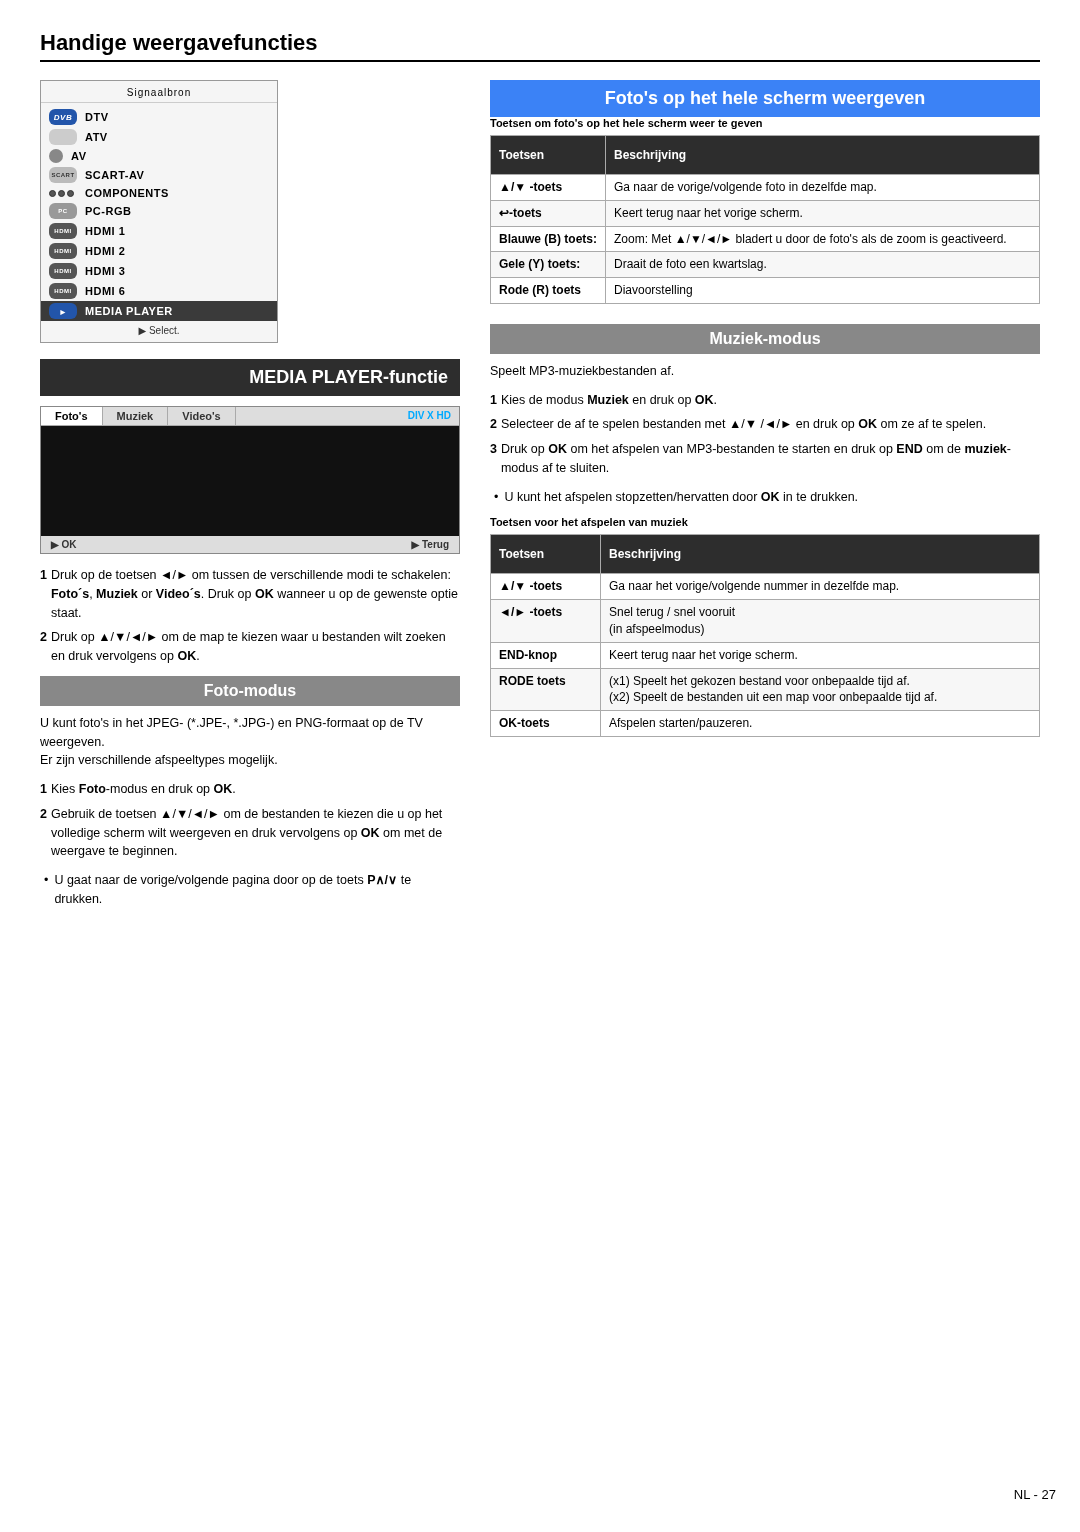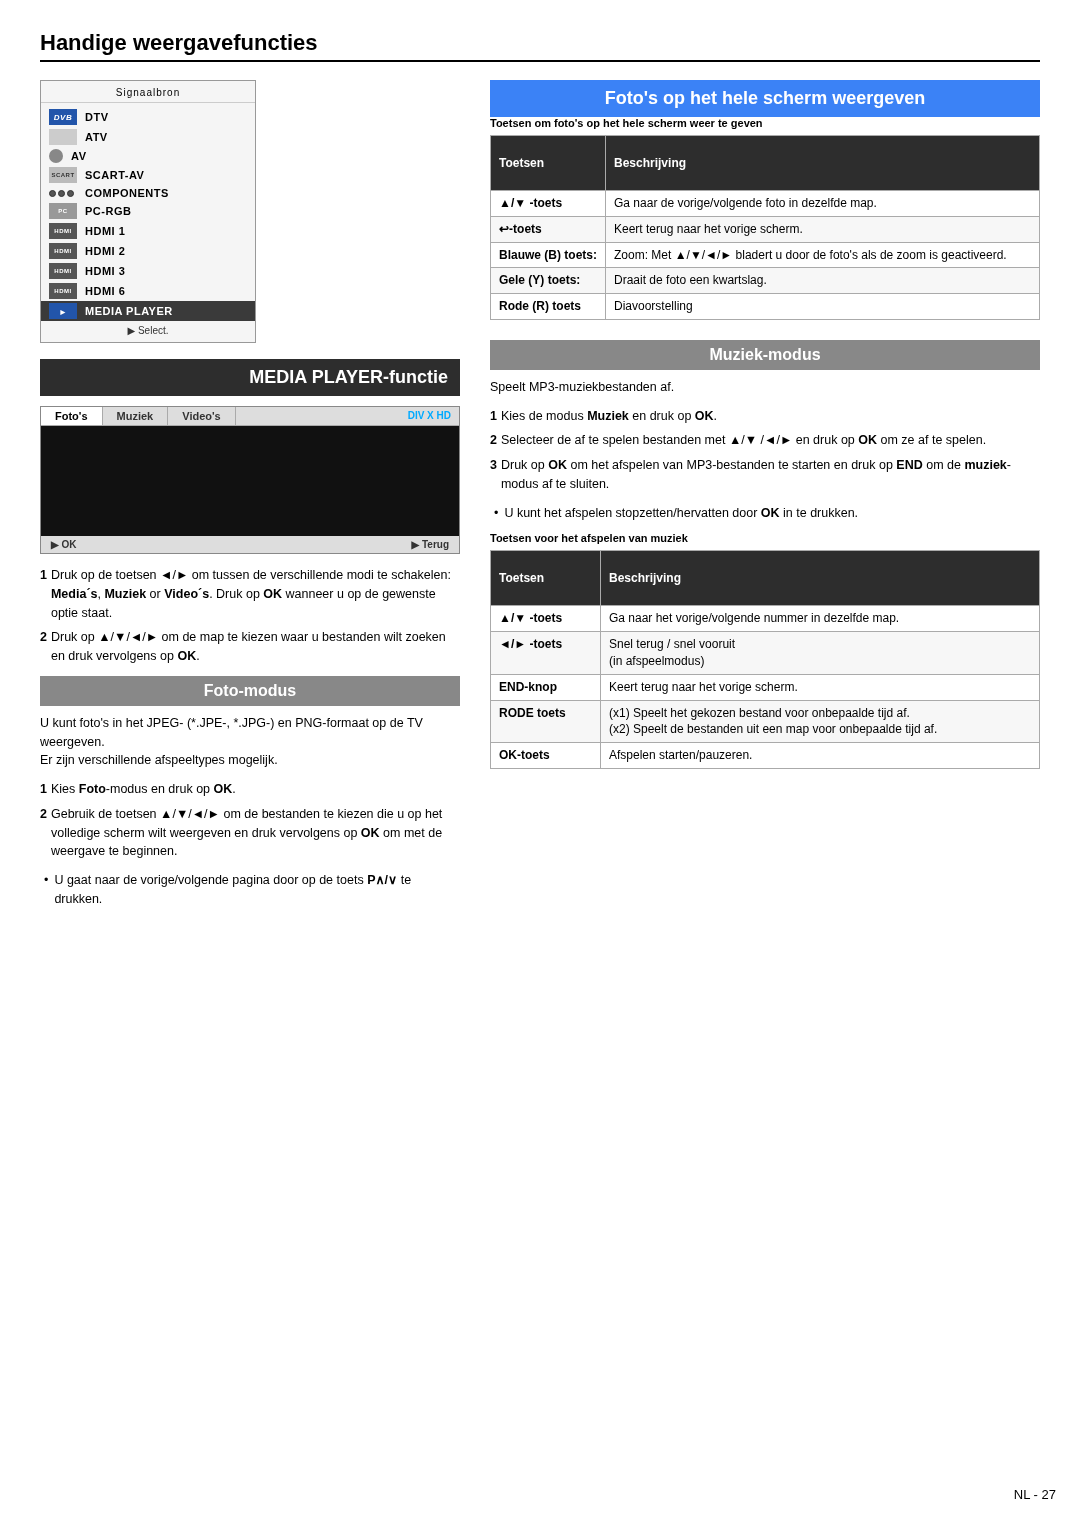--- a/index.html
+++ b/index.html
@@ -36,21 +36,21 @@
     .right-col {
       flex: 1;
     }
 
     
     .signal-box {
       border: 1px solid #999;
       padding: 6px 0;
       margin-bottom: 16px;
       background: #f5f5f5;
-      width: 216px;
+      width: 238px;
     }
     .signal-box .signal-title {
       font-size: 10px;
       text-align: center;
       letter-spacing: 1px;
       border-bottom: 1px solid #ccc;
       padding-bottom: 4px;
       margin-bottom: 4px;
     }
     .signal-row {
@@ -63,21 +63,21 @@
       letter-spacing: 0.5px;
     }
     .signal-row.highlighted {
       background: #3a3a3a;
       color: #fff;
     }
     .signal-icon {
       width: 28px;
       height: 16px;
       background: #555;
-      border-radius: 0;
+      border-radius: 6px;
       display: flex;
       align-items: center;
       justify-content: center;
       font-size: 7px;
       color: #fff;
       font-weight: bold;
       flex-shrink: 0;
     }
     .signal-icon.dvb {
       background: #2255aa;
@@ -219,21 +219,21 @@
     
     .info-table {
       width: 100%;
       border-collapse: collapse;
       font-size: 12px;
       margin-bottom: 12px;
     }
     .info-table th {
       background: #2d2d2d;
       color: #fff;
-      padding: 20px 8px;
+      padding: 12px 8px;
       text-align: left;
       font-size: 12px;
       font-weight: bold;
     }
     .info-table td {
       border: 1px solid #aaa;
       padding: 4px 8px;
       vertical-align: top;
       line-height: 1.4;
     }
@@ -366,21 +366,21 @@
       <div class="player-content"></div>
       <div class="player-footer">
         <span>▶ <span>OK</span></span>
         <span>▶ <span>Terug</span></span>
       </div>
     </div>
 
     <div class="numbered-list">
       <div class="item">
         <span class="num">1</span>
-        <span>Druk op de toetsen ◄/► om tussen de verschillende modi te schakelen: <strong>Media´s</strong>, <strong>Muziek</strong> or <strong>Video´s</strong>. Druk op <strong>OK</strong> wanneer u op de gewenste optie staat.</span>
+        <span>Druk op de toetsen ◄/► om tussen de verschillende modi te schakelen: <strong>Foto´s</strong>, <strong>Muziek</strong> or <strong>Video´s</strong>. Druk op <strong>OK</strong> wanneer u op de gewenste optie staat.</span>
       </div>
       <div class="item">
         <span class="num">2</span>
         <span>Druk op ▲/▼/◄/► om de map te kiezen waar u bestanden wilt zoeken en druk vervolgens op <strong>OK</strong>.</span>
       </div>
     </div>
 
     <div class="subsection-header">Foto-modus</div>
 
     <p class="body-text">

